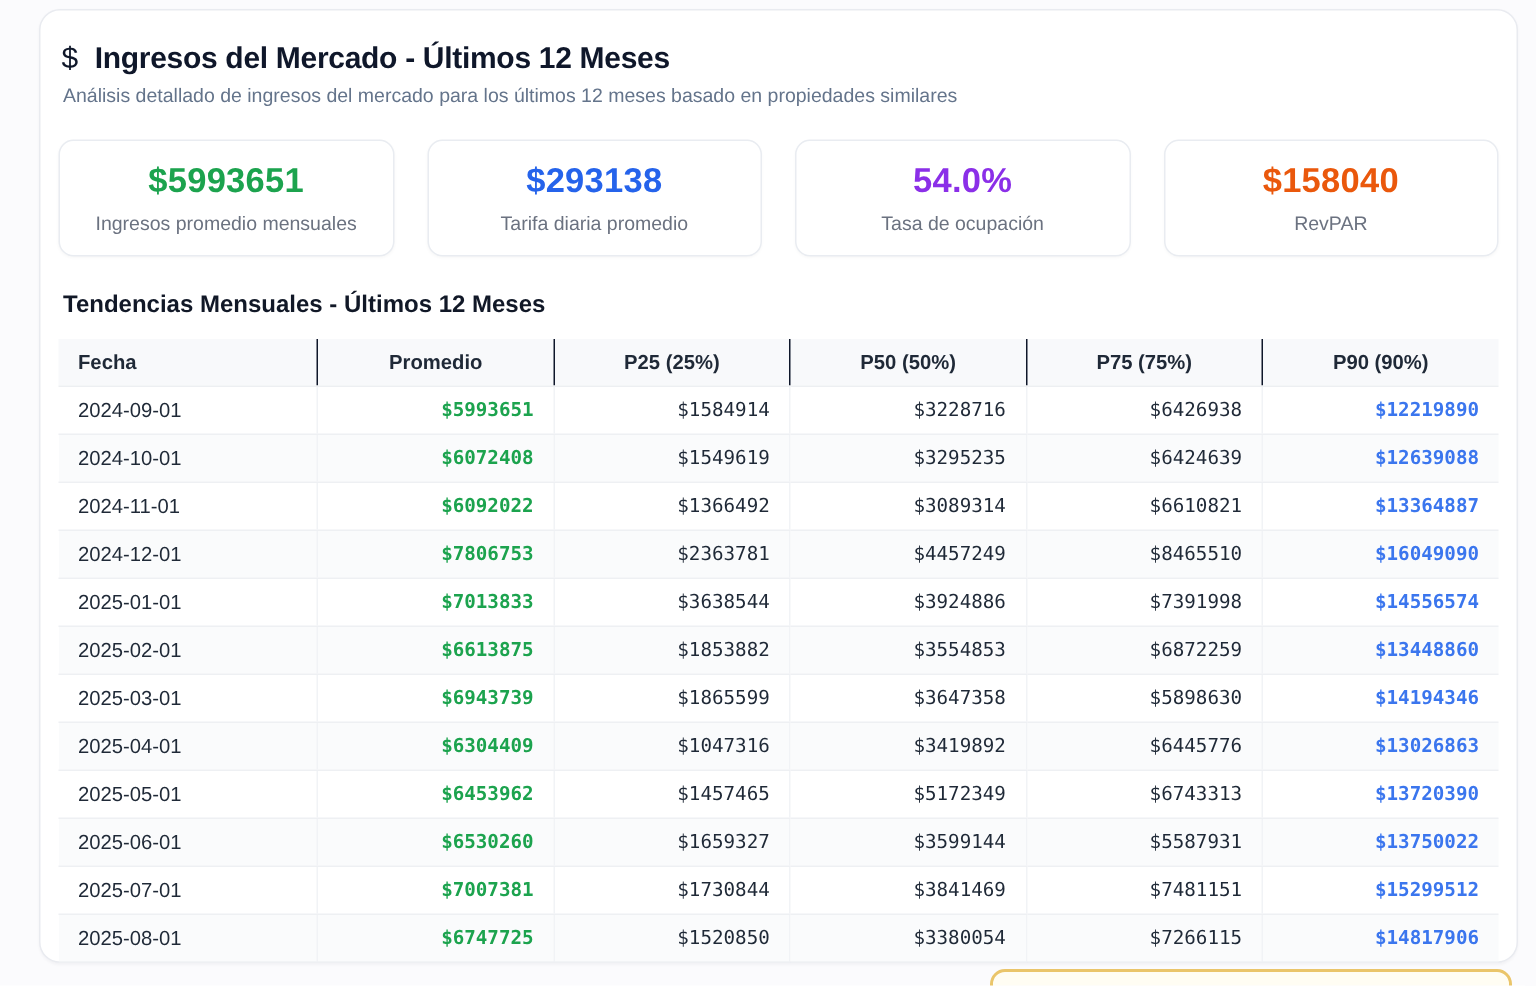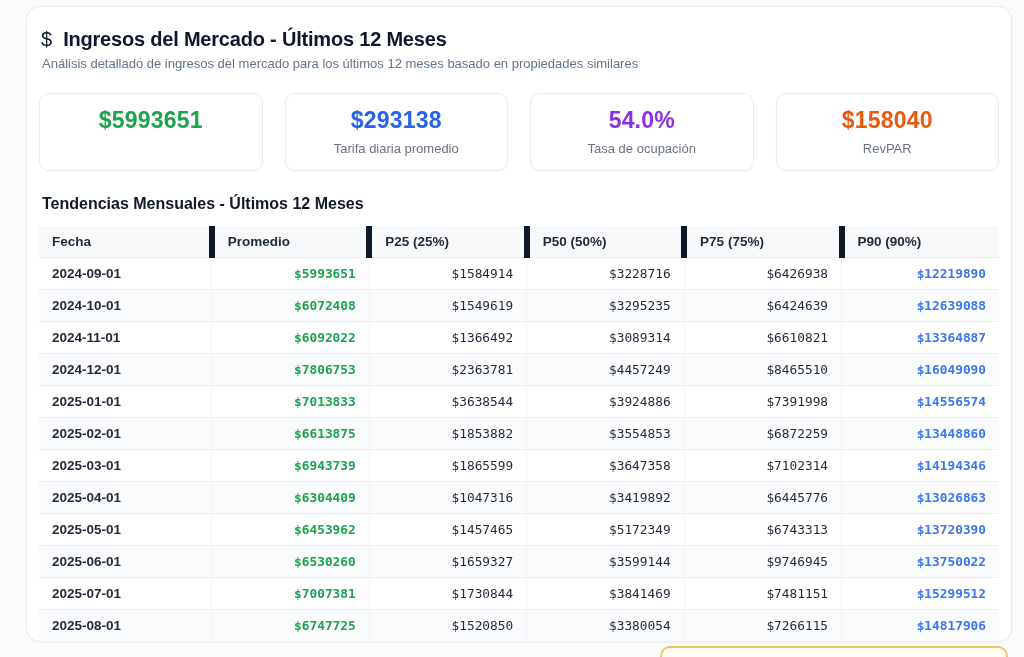--- a/index.html
+++ b/index.html
@@ -28,32 +28,32 @@
     box-shadow:0 1px 2px rgba(16,24,40,.03);
   }
   .stat-value{font-size:23px;font-weight:700;letter-spacing:.2px;line-height:1.2;}
   .stat-label{font-size:13px;color:#6b7280;margin-top:6px;}
 
   .section-title{font-size:16px;font-weight:700;color:#111827;margin:24px 0 13px 3px;}
 
   table{width:100%;border-collapse:collapse;table-layout:fixed;}
   thead th{
     background:#f8f9fb;font-size:13.5px;font-weight:700;color:#1f2937;
-    padding:8px 13px;text-align:left;
-    border-bottom:1px solid #edeff2;border-left:6px solid #0f172a;
+    padding:8px 13px;text-align:center;
+    border-bottom:1px solid #edeff2;border-left:1px solid #0f172a;
   }
   thead th:first-child{text-align:left;border-left:none;}
   tbody td{
     font-size:13.5px;color:#1f2937;padding:8px 13px;text-align:right;
     border-bottom:1px solid #eef0f3;border-left:1px solid #f1f3f6;
     white-space:nowrap;overflow:hidden;
   }
   tbody td:first-child{border-left:none;}
   tbody tr:nth-child(even) td{background:#fafbfc;}
-  td.fecha{text-align:left;font-weight:700;}
+  td.fecha{text-align:left;font-weight:400;}
   .mono{font-family:"DejaVu Sans Mono","Liberation Mono",monospace;font-size:12.8px;}
   td.promedio{color:#1ca34e;font-weight:700;}
   td.p90{color:#3b76ee;font-weight:700;}
 
   .toast{
     position:absolute;left:660px;top:646px;width:348px;height:44px;
     background:#fffdf3;border:2px solid #eac56a;border-radius:10px;box-sizing:border-box;
   }
 </style>
 </head>
@@ -63,20 +63,21 @@
 
   <div class="header-row">
     <span class="dollar-icon">$</span>
     <span class="title">Ingresos del Mercado - Últimos 12 Meses</span>
   </div>
   <div class="subtitle">Análisis detallado de ingresos del mercado para los últimos 12 meses basado en propiedades similares</div>
 
   <div class="stats-row">
     <div class="stat-card">
       <div class="stat-value" style="color: rgb(28, 163, 78);">$5993651</div>
+      <div class="stat-label">Ingresos promedio mensuales</div>
     </div>
     <div class="stat-card">
       <div class="stat-value" style="color: rgb(37, 99, 235);">$293138</div>
       <div class="stat-label">Tarifa diaria promedio</div>
     </div>
     <div class="stat-card">
       <div class="stat-value" style="color: rgb(139, 47, 232);">54.0%</div>
       <div class="stat-label">Tasa de ocupación</div>
     </div>
     <div class="stat-card">
@@ -153,21 +154,21 @@
         <td class="mono">$1853882</td>
         <td class="mono">$3554853</td>
         <td class="mono">$6872259</td>
         <td class="mono p90">$13448860</td>
       </tr>
       <tr>
         <td class="fecha">2025-03-01</td>
         <td class="mono promedio">$6943739</td>
         <td class="mono">$1865599</td>
         <td class="mono">$3647358</td>
-        <td class="mono">$7102314</td>
+        <td class="mono">$5898630</td>
         <td class="mono p90">$14194346</td>
       </tr>
       <tr>
         <td class="fecha">2025-04-01</td>
         <td class="mono promedio">$6304409</td>
         <td class="mono">$1047316</td>
         <td class="mono">$3419892</td>
         <td class="mono">$6445776</td>
         <td class="mono p90">$13026863</td>
       </tr>
@@ -177,21 +178,21 @@
         <td class="mono">$1457465</td>
         <td class="mono">$5172349</td>
         <td class="mono">$6743313</td>
         <td class="mono p90">$13720390</td>
       </tr>
       <tr>
         <td class="fecha">2025-06-01</td>
         <td class="mono promedio">$6530260</td>
         <td class="mono">$1659327</td>
         <td class="mono">$3599144</td>
-        <td class="mono">$9746945</td>
+        <td class="mono">$5587931</td>
         <td class="mono p90">$13750022</td>
       </tr>
       <tr>
         <td class="fecha">2025-07-01</td>
         <td class="mono promedio">$7007381</td>
         <td class="mono">$1730844</td>
         <td class="mono">$3841469</td>
         <td class="mono">$7481151</td>
         <td class="mono p90">$15299512</td>
       </tr>

